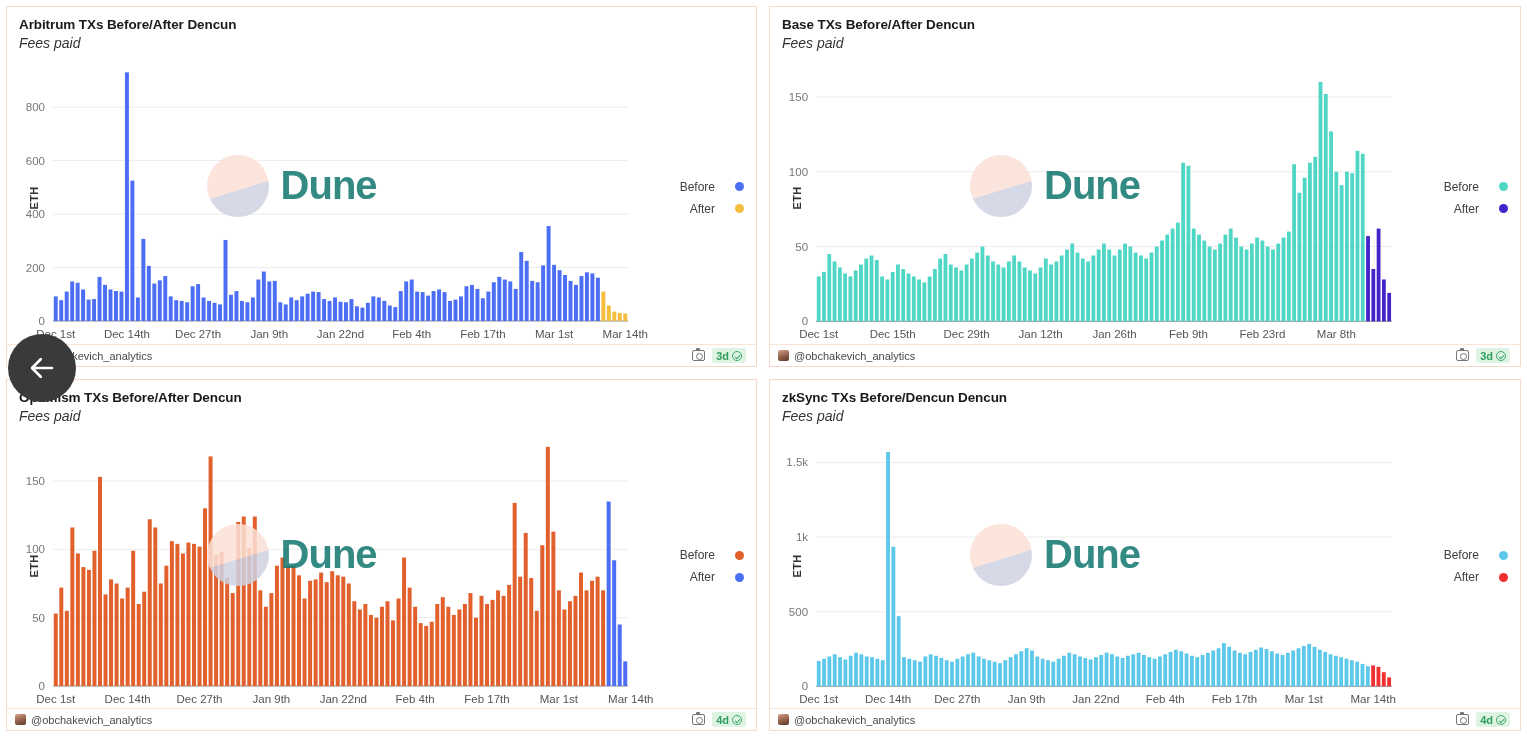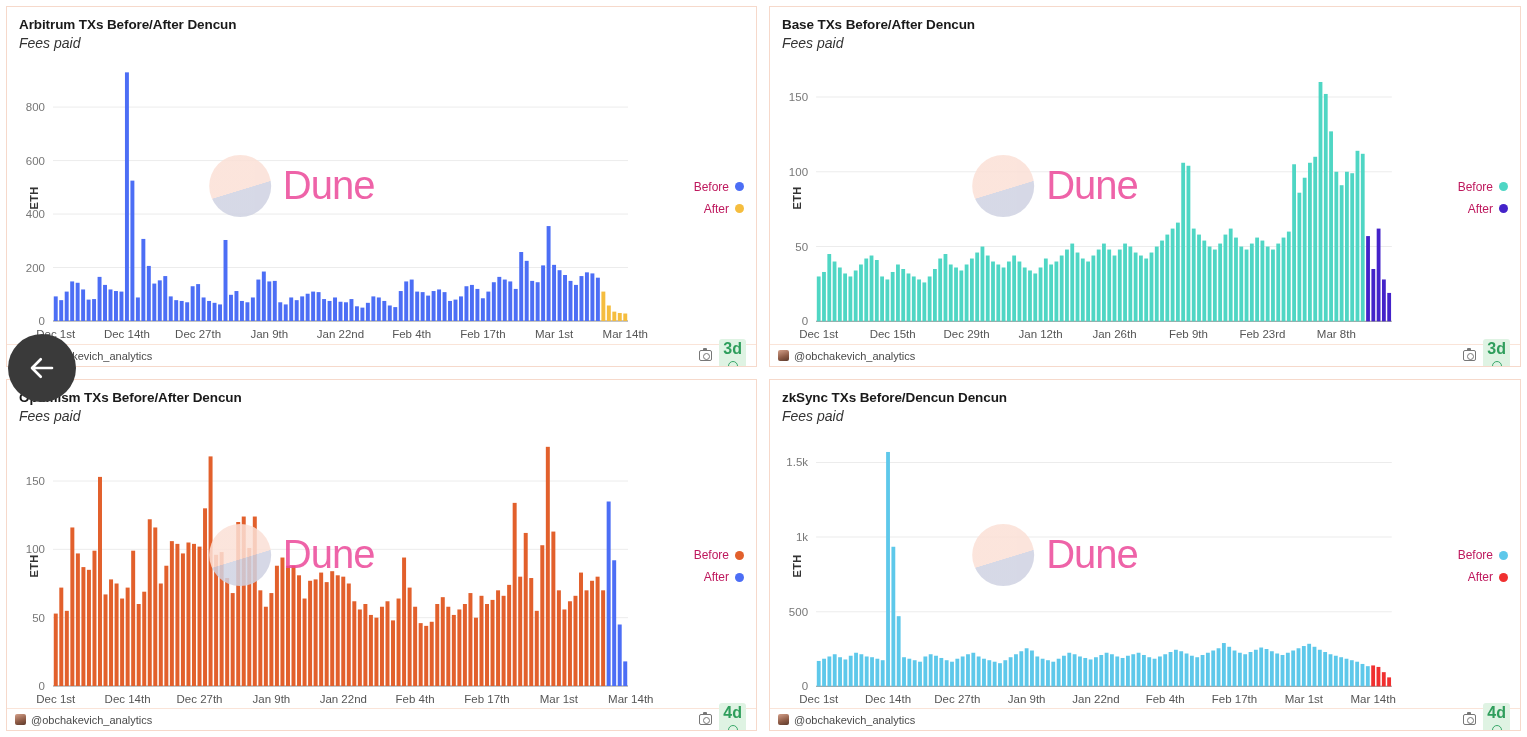--- a/index.html
+++ b/index.html
@@ -36,22 +36,22 @@
   }
   .plot-wrap { flex: 1; position: relative; }
   .plot { position: absolute; inset: 0; }
   .legend {
     position: absolute; right: 12px; top: 50%;
     transform: translateY(-50%);
     display: flex; flex-direction: column; gap: 8px;
     align-items: flex-end;
   }
   .legend-row {
-    display: flex; align-items: center; gap: 6px;
-    font-size: 12px; color: #be185d;
+    display: flex; align-items: center; gap: 20px;
+    font-size: 12px; color: #404040;
   }
   .legend-dot { width: 9px; height: 9px; border-radius: 50%; display: inline-block; }
   .footer {
     height: 22px; display: flex; align-items: center;
     justify-content: space-between;
     padding: 0 10px 0 8px;
     border-top: 1px solid #fae4d8;
   }
   .footer-left { display: flex; align-items: center; gap: 5px; }
   .avatar {
@@ -68,44 +68,44 @@
   .cam::before {
     content:""; position:absolute; width:5px; height:5px;
     border:1.3px solid #777; border-radius:50%;
     left:2.5px; top:1.5px;
   }
   .cam::after {
     content:""; position:absolute; width:4px; height:2px;
     background:#777; left:3px; top:-3px; border-radius:1px 1px 0 0;
   }
   .freshness {
-    background: #dff3e3; color: #2f9e5c; font-size: 16px;
+    background: #dff3e3; color: #2f9e5c; font-size: 11px;
     padding: 1.5px 4px; border-radius: 3px; font-weight: bold;
-    display: flex; align-items: center; gap: 3px; flex-direction: column;
+    display: flex; align-items: center; gap: 3px;
   }
   .check-circ {
     width: 10px; height: 10px; border-radius: 50%;
     border: 1.3px solid #3aa86a; position: relative; display: inline-block;
   }
   .check-circ::after {
     content:""; position:absolute; left:2px; top:3.6px;
     width:4px; height:1.8px; border-left:1.3px solid #3aa86a;
     border-bottom:1.3px solid #3aa86a; transform: rotate(-45deg);
   }
   .watermark {
     position: absolute; left: 38%; top: 46%;
     transform: translate(-50%,-50%);
     display: flex; align-items: center; gap: 12px;
     pointer-events: none; opacity: .85;
   }
   .wm-logo {
     width: 62px; height: 62px; border-radius: 50%;
     background: linear-gradient(163deg,#fbe0d6 0%,#fbe0d6 55%,#cfd2e2 55.5%,#cfd2e2 100%);
   }
-  .wm-text { font-size: 40px; color: #ec4899; font-weight: 400; letter-spacing: -1px; }
+  .wm-text { font-size: 40px; color: #0f766e; font-weight: 700; letter-spacing: -1px; }
   .back-btn {
     position: absolute; left: 8px; top: 334px;
     width: 68px; height: 68px; border-radius: 50%;
     background: #3a3a3a; z-index: 40;
     display: flex; align-items: center; justify-content: center;
     cursor: pointer;
   }
   .y-label {
     position: absolute; left: 16px; top: 50%;
     transform: translateY(-50%) rotate(-90deg);

